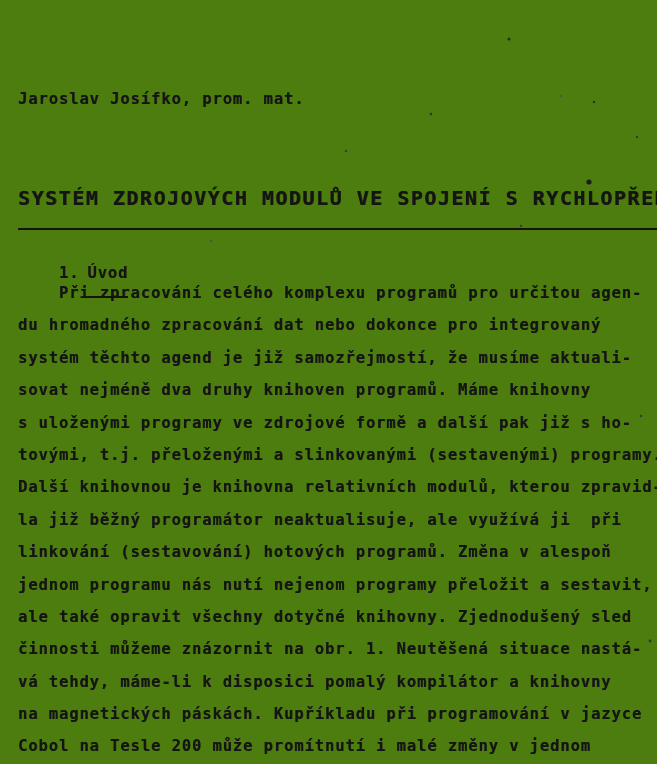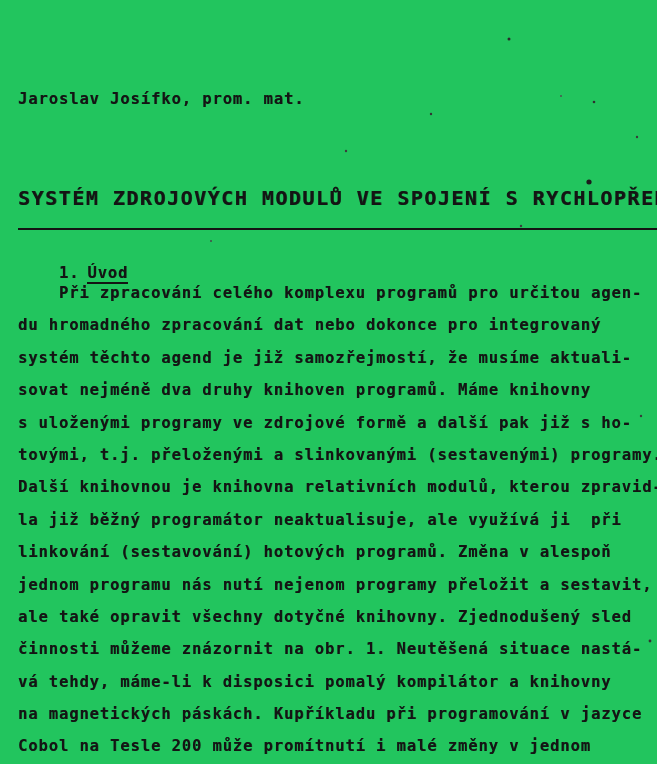--- a/index.html
+++ b/index.html
@@ -1,19 +1,19 @@
 <!DOCTYPE html>
 <html><head>
 <meta charset="utf-8">
 <style>
   html,body{margin:0;padding:0;background:#e8e8e4;}
   .page{
     position:relative;
     width:657px;height:764px;
-    background:#22c55e;
+    background:#4d7c0f;
     overflow:hidden;
     font-family:"DejaVu Sans Mono","Liberation Mono",monospace;
     color:#141414;
     -webkit-font-smoothing:antialiased;
   }
   .typewriter{
     font-weight:bold;
     font-size:15.5px;
     letter-spacing:0.9px;
     white-space:pre;
@@ -24,21 +24,21 @@
     position:absolute;left:18px;top:186px;
     font-weight:bold;font-size:20px;letter-spacing:1.5px;white-space:pre;
     text-shadow:0.6px 0.4px 0.6px rgba(10,10,10,0.65);
     border-bottom:2.5px solid #141414;
     padding-bottom:18px;
   }
   .section-heading{position:absolute;left:18px;top:246px;}
   .section-heading .num{margin-right:8px;}
   .underlined{
     border-bottom:2px solid #141414;
-    padding-bottom:0;
+    padding-bottom:14px;
     margin-top:32px;
   }
   .body-par{position:absolute;left:18px;top:277px;}
   .body-par .line{height:32.4px;line-height:32.4px;}
   
   .speck{
     position:absolute;left:0;top:0;width:2px;height:2px;border-radius:50%;
     background:transparent;
     box-shadow:
       508px 38px 0 0.5px #2a2a2a,

